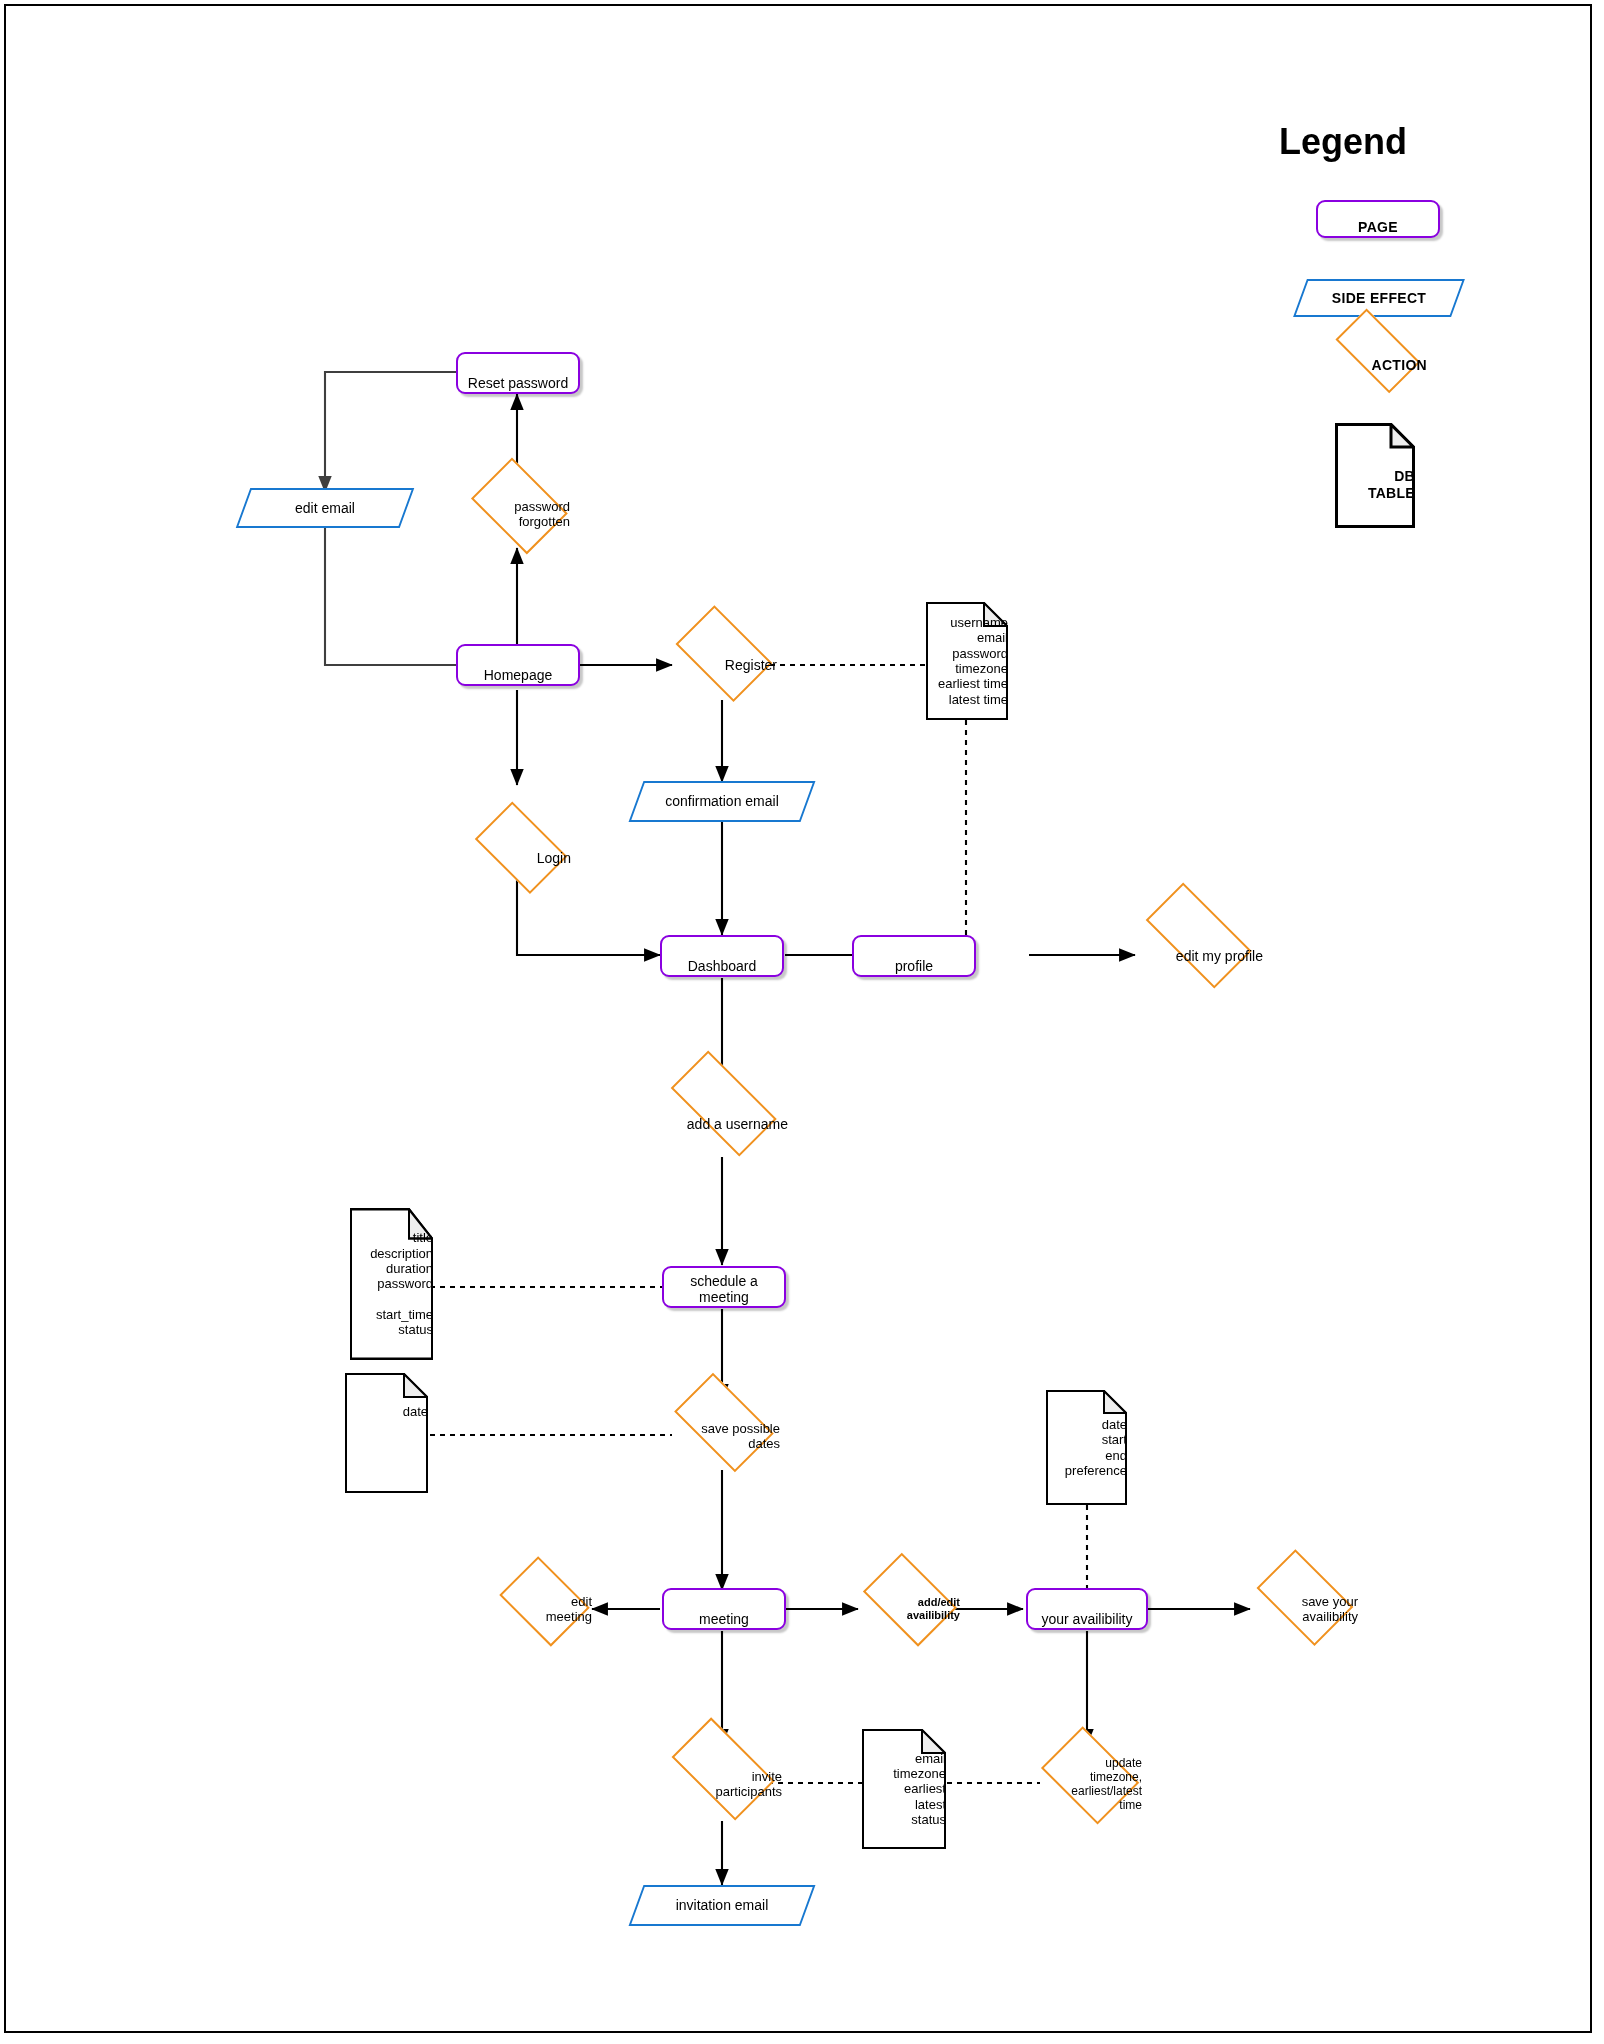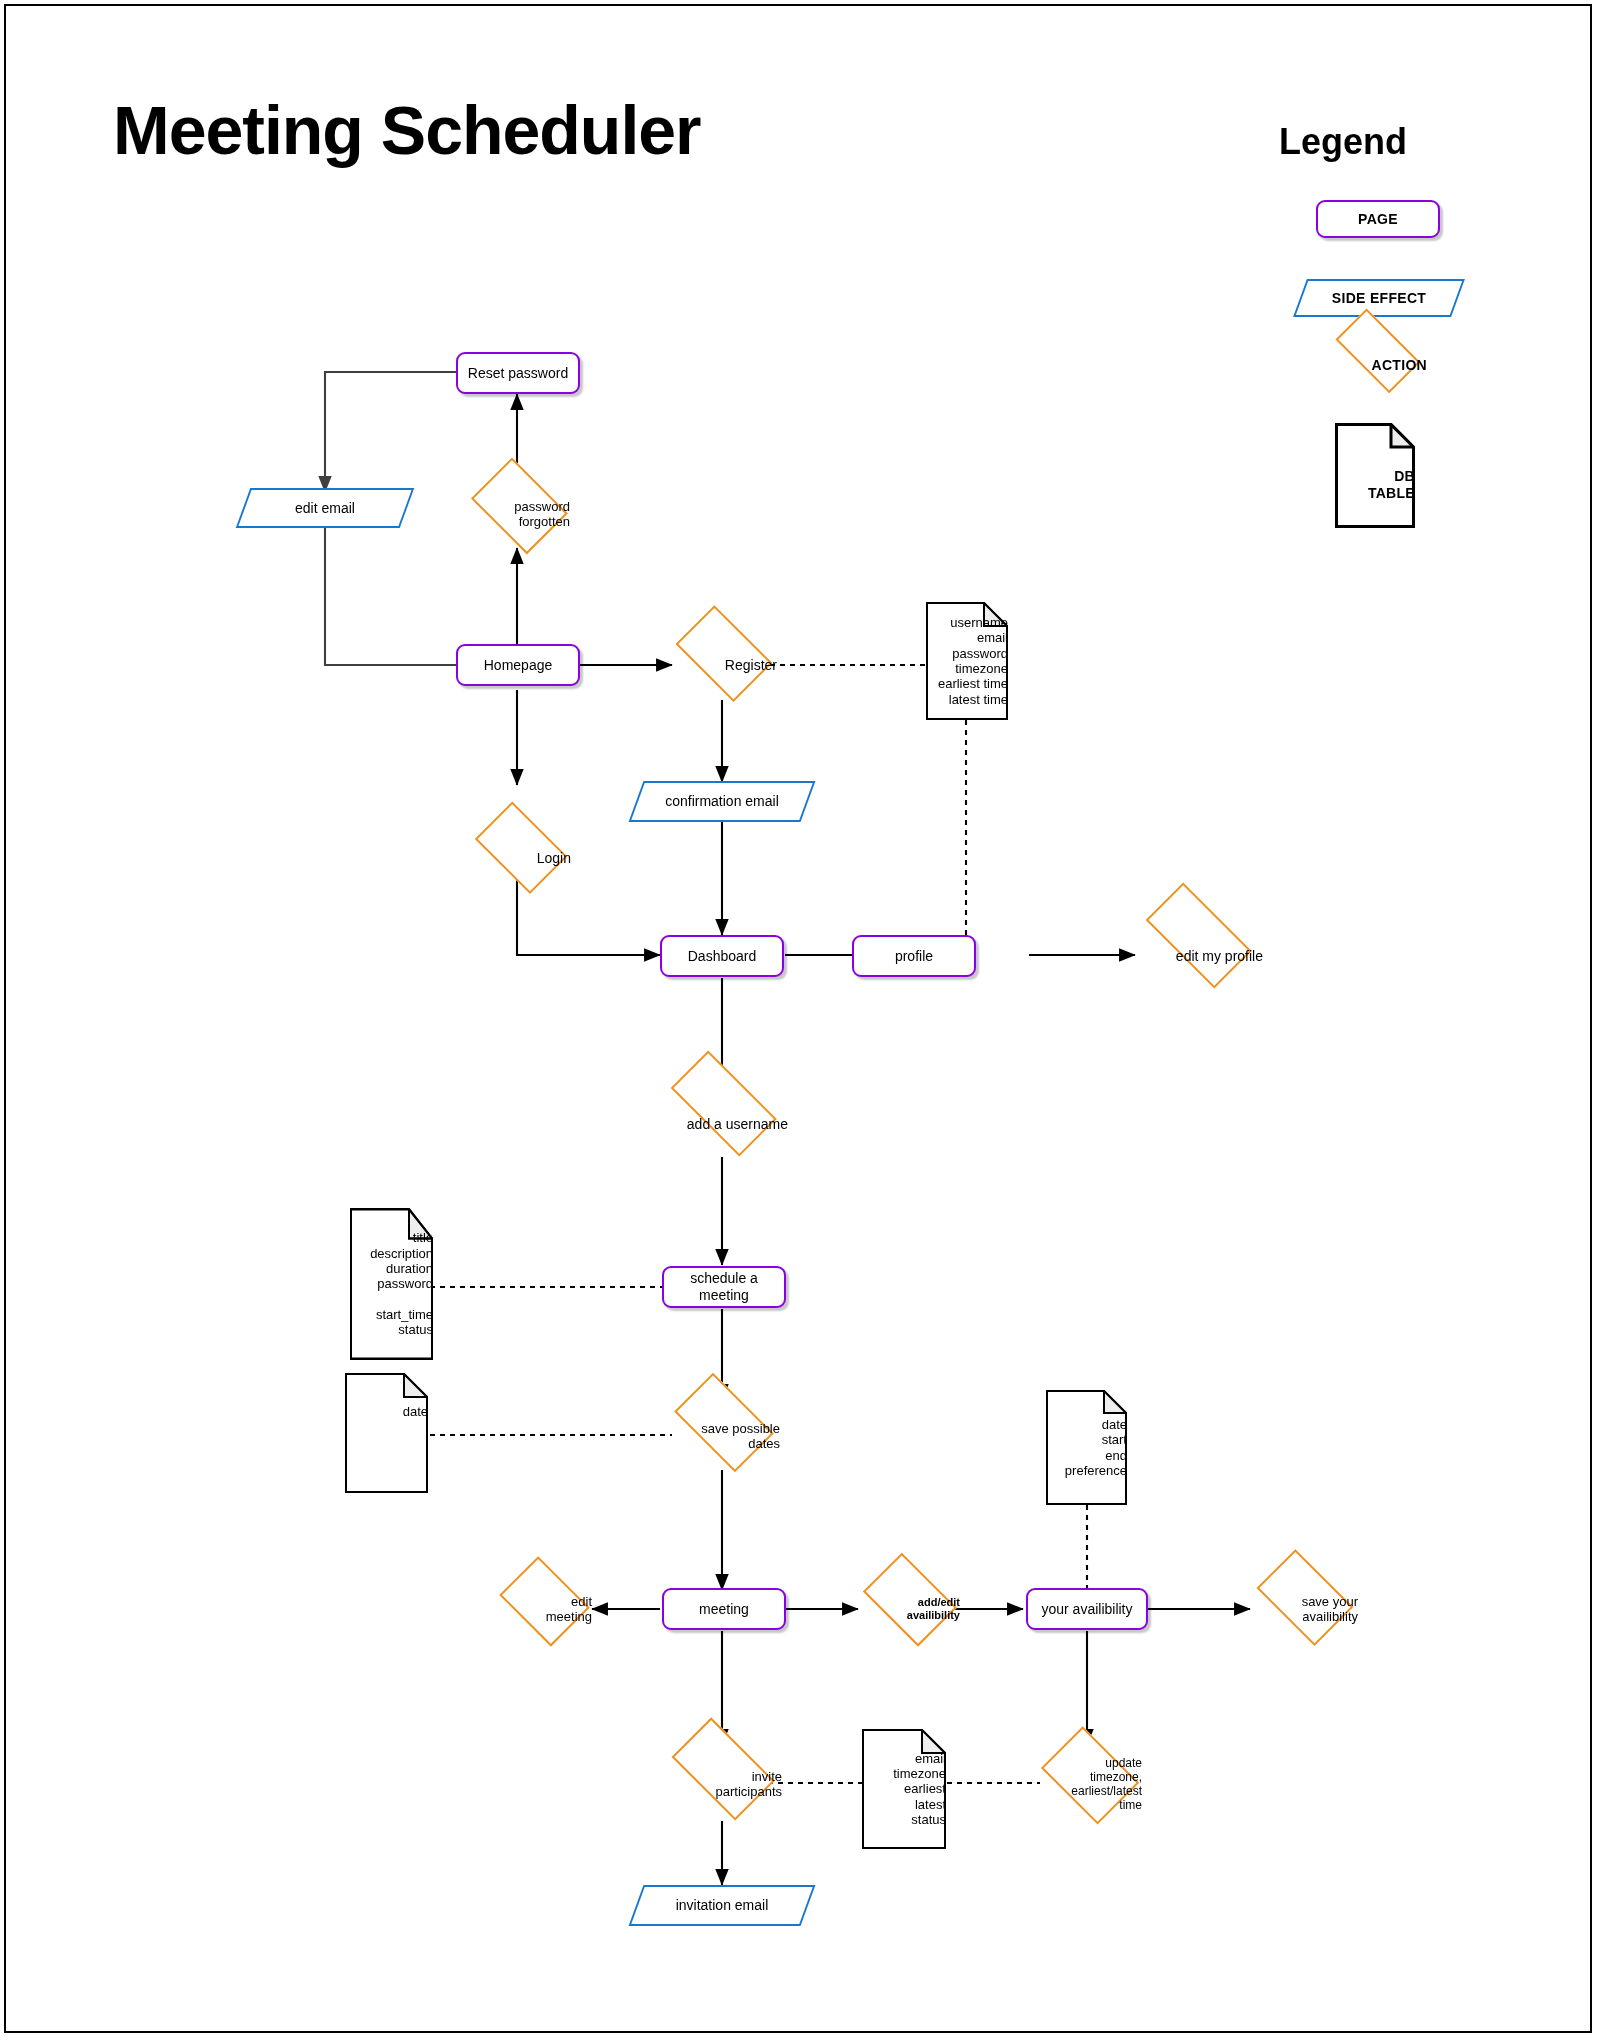--- a/index.html
+++ b/index.html
@@ -68,20 +68,21 @@
     font-size: 14px;
     line-height: 1.18;
   }
 
   
   .page-node {
     border: 2px solid #8A00E0;
     border-radius: 9px;
     background: #ffffff;
     box-shadow: 3px 3px 2px rgba(0,0,0,0.22);
+    align-items: flex-end;
   }
 
   
   .side-effect {
     background: transparent;
   }
   .side-effect .sk {
     position: absolute;
     left: 0; top: 0; right: 0; bottom: 0;
     border: 2px solid #1878D0;
@@ -134,21 +135,20 @@
 
   .legend-item { font-weight: bold; font-size: 14px; letter-spacing: 0.3px; }
 </style>
 </head>
 <body>
 
 <div id="page">
 
   <div id="page-border"></div>
 
-  <div class="title" id="main-title">Meeting Scheduler</div>
   <div class="title" id="legend-title">Legend</div>
 
   <svg id="edges" viewBox="0 0 1604 2044">
     <defs>
       <marker id="arw" markerWidth="9" markerHeight="9" refX="7.6" refY="3.2" orient="auto" markerUnits="strokeWidth">
         <path d="M0,0 L8,3.2 L0,6.4 z" fill="#000000"></path>
       </marker>
       <marker id="arwg" markerWidth="9" markerHeight="9" refX="7.6" refY="3.2" orient="auto" markerUnits="strokeWidth">
         <path d="M0,0 L8,3.2 L0,6.4 z" fill="#3f3f3f"></path>
       </marker>

